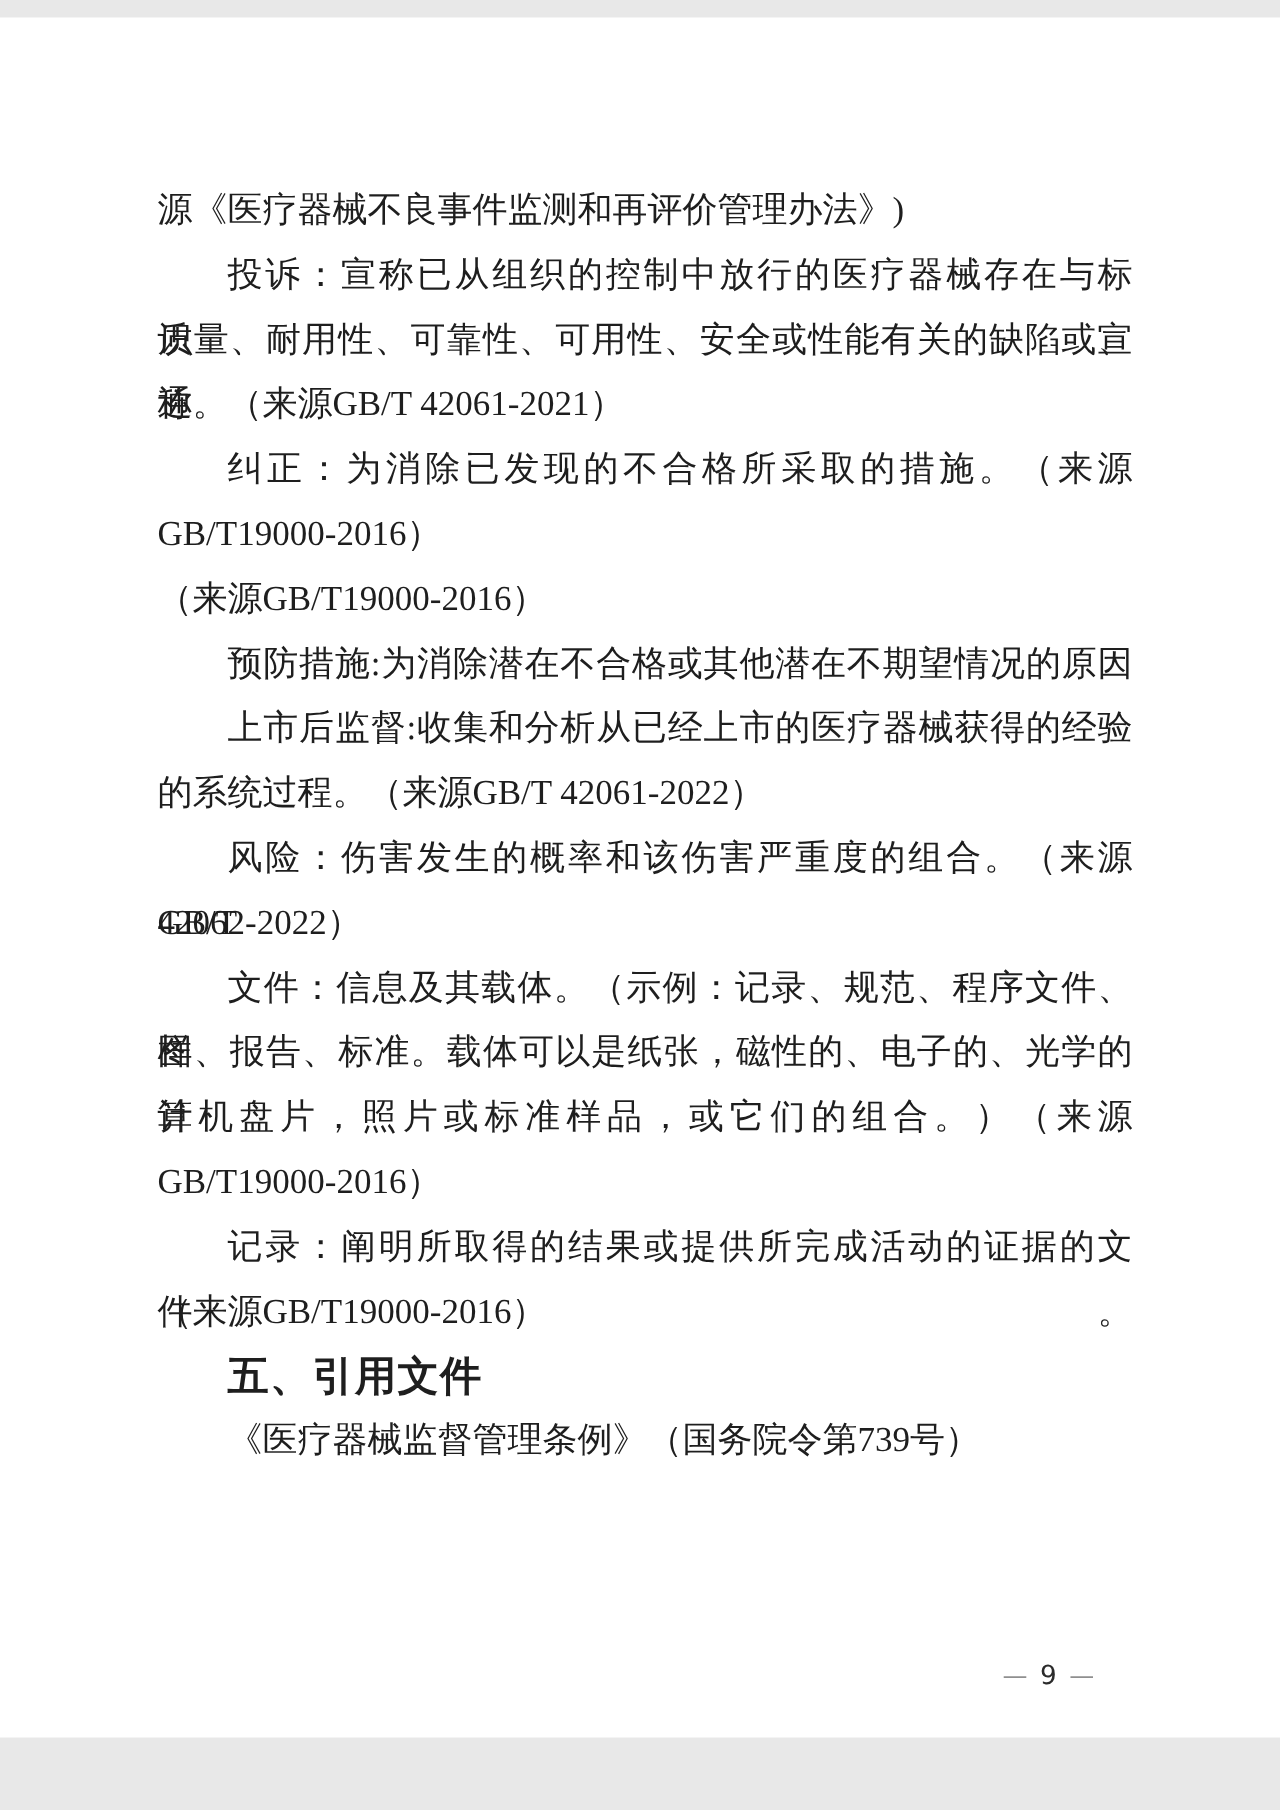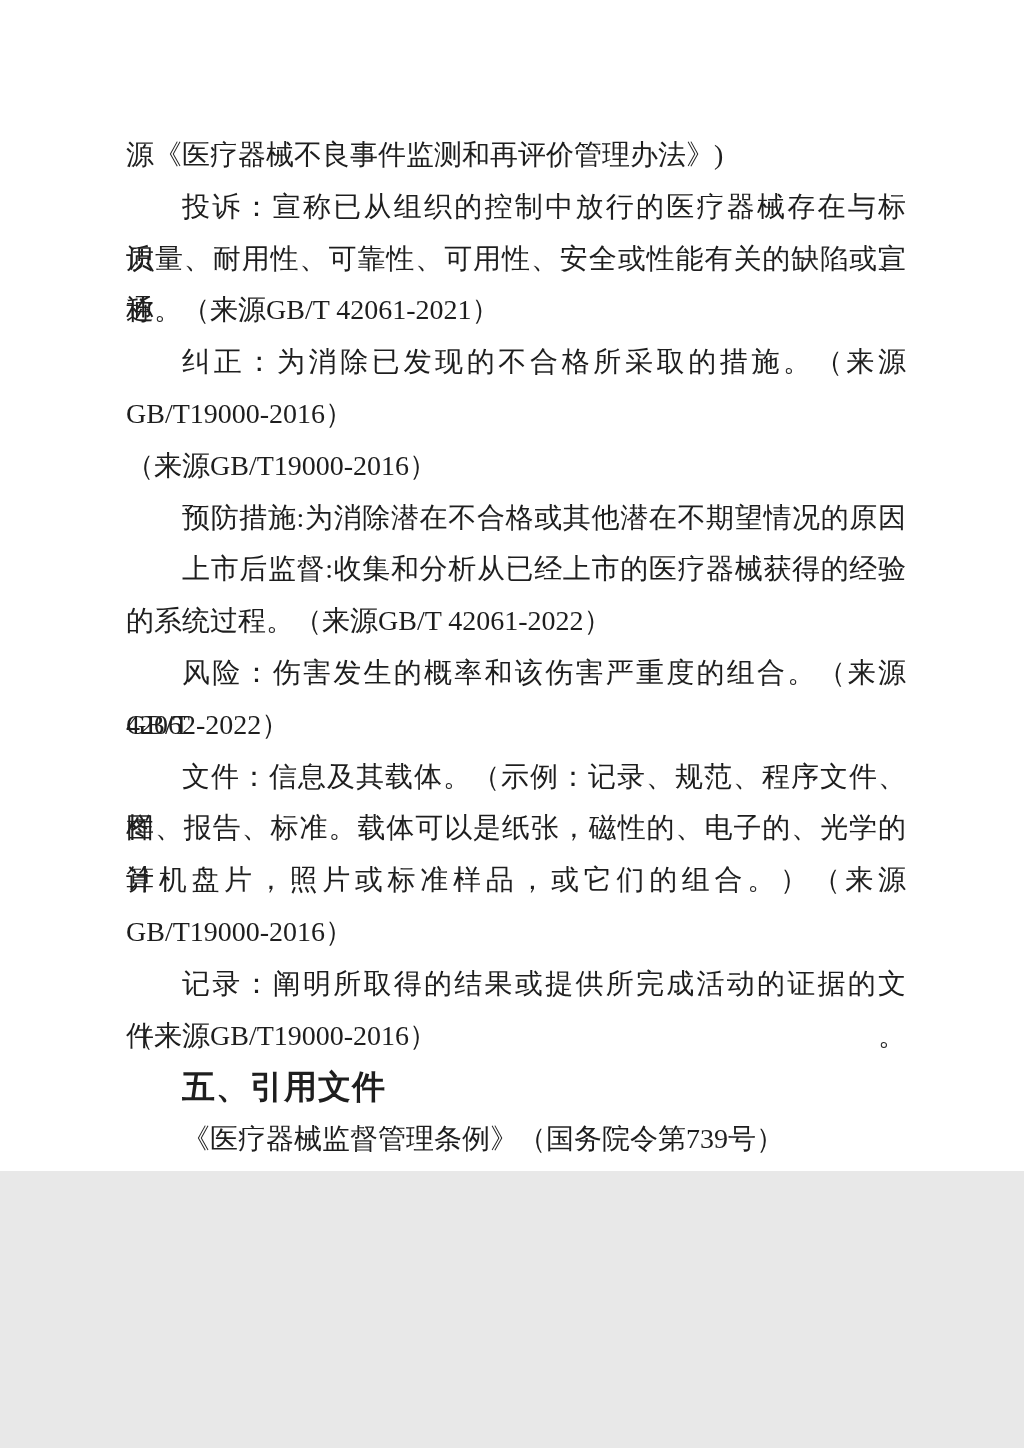--- a/index.html
+++ b/index.html
@@ -1,24 +1,24 @@
 <!DOCTYPE html>
 <html><head>
 <meta charset="utf-8">
 <style>
   html, body { margin: 0; padding: 0; background: #e8e8e8; }
   .page {
     position: relative;
     width: 1024px;
-    height: 1171px;
+    height: 1376px;
     background: #ffffff;
     font-family: "Liberation Serif", "DejaVu Serif", serif;
     color: #1e1e1e;
     overflow: hidden;
-    margin: 0 auto;
+    margin: 14px auto;
   }
   .content {
     position: absolute;
     left: 126px;
     top: 129px;
     width: 780px;
   }
   .ln {
     margin: 0;
     height: 51.8px;

